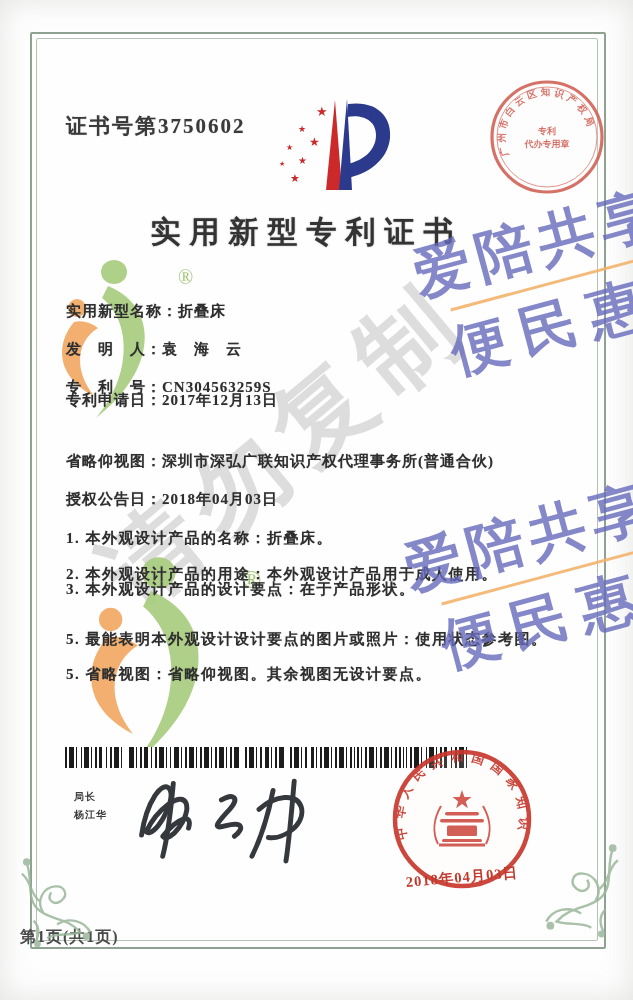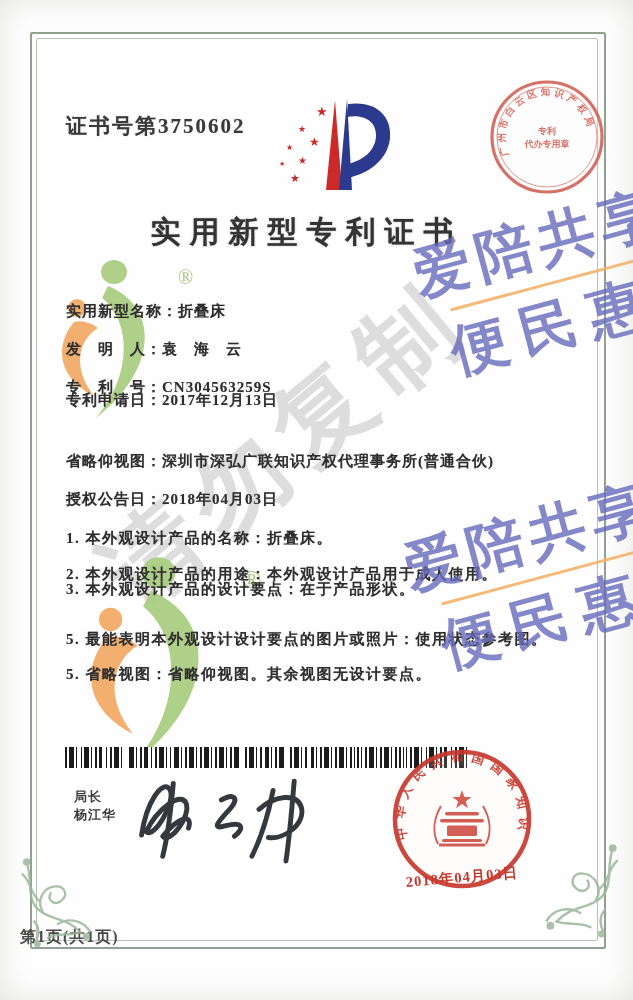--- a/index.html
+++ b/index.html
@@ -48,21 +48,21 @@
   .f{font-size:15px;letter-spacing:1px;}
   .c{font-size:15px;letter-spacing:1.5px;}
   #f0{top:302px}#f1{top:340px}#f2{top:378px}#f3{top:391px}#f4{top:452px}#f5{top:490px}
   #c0{top:529px}#c1{top:565px}#c2{top:580px}#c3{top:630px}#c4{top:665px}
   
   .barcode{position:absolute;left:65px;top:747px;width:404px;height:21px;z-index:3;
     background:
       repeating-linear-gradient(90deg, rgba(255,255,255,0) 0 14px, #fff 14px 16px, rgba(255,255,255,0) 16px 23px),
       repeating-linear-gradient(90deg,#1c1c1c 0 2px,#fff 2px 4px,#1c1c1c 4px 9px,#fff 9px 11px,#1c1c1c 11px 12px,#fff 12px 15px);
     filter:blur(.3px);}
-  .signer{position:absolute;left:74px;top:788px;z-index:3;font-size:13px;font-weight:bold;
+  .signer{position:absolute;left:74px;top:788px;z-index:3;font-size:10px;font-weight:bold;
     color:#3c3c3c;line-height:18px;letter-spacing:1px;}
   .signature{position:absolute;left:118px;top:760px;width:235px;height:108px;z-index:3;}
   .seal{position:absolute;left:387px;top:744px;width:150px;height:150px;z-index:4;opacity:.92;}
   .seal-date{position:absolute;left:386px;top:868px;width:152px;z-index:5;text-align:center;
     font-size:14.5px;font-weight:bold;color:#c23a2e;letter-spacing:1px;transform:rotate(-5deg);}
   .footer{position:absolute;left:0;right:25px;top:927px;z-index:3;text-align:left;
     font-size:16px;font-weight:bold;color:#4a4a4a;letter-spacing:1px;padding-left:20px;}
   .ornament{position:absolute;z-index:4;}
   .orn-left{left:14px;top:856px;width:88px;height:96px;}
   .orn-right{left:534px;top:838px;width:92px;height:108px;transform:scaleX(-1);}

